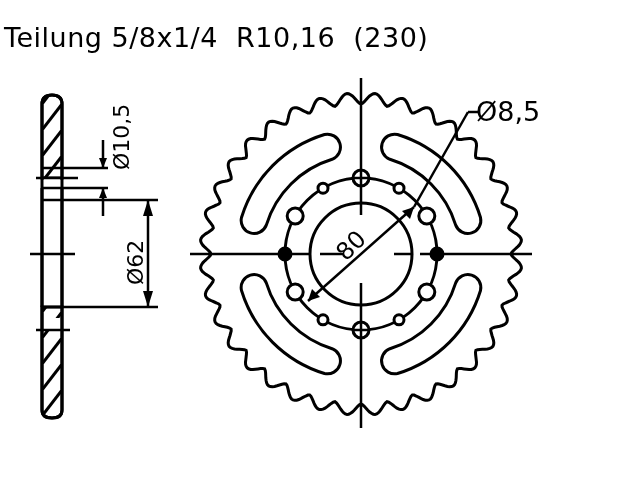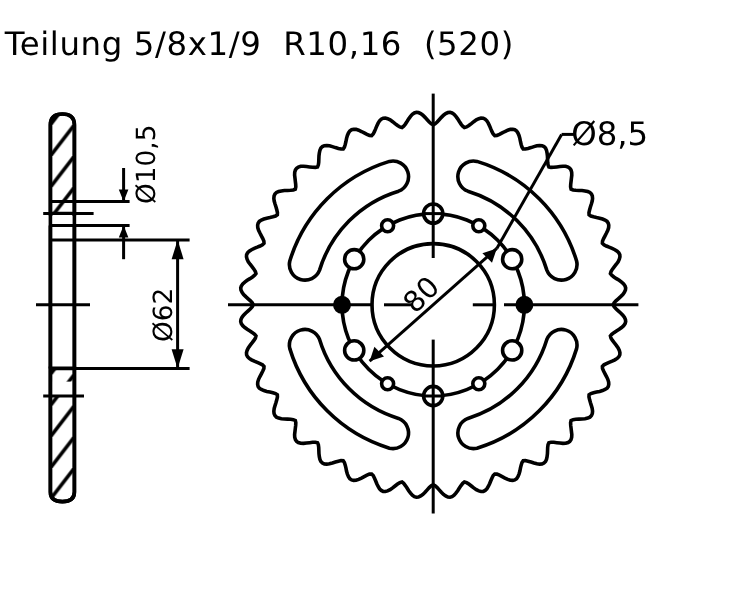--- a/index.html
+++ b/index.html
@@ -8,21 +8,21 @@
       position: absolute; left: 4px; top: 22px;
       font-family: "DejaVu Sans", sans-serif; font-size: 27px; color: #000;
       letter-spacing: 0.5px; white-space: pre;
     }
     svg#drawing { position: absolute; left: 0; top: 0; }
     svg text { font-family: "DejaVu Sans", sans-serif; fill: #000; }
   </style>
 </head>
 <body>
 
-<div class="title">Teilung 5/8x1/9  R10,16  (520)</div>
+<div class="title">Teilung 5/8x1/4  R10,16  (230)</div>
 
 <svg id="drawing" width="620" height="493" viewBox="0 0 620 493">
 
   <g stroke="#000" fill="none" stroke-width="3">
     <defs>
       <pattern id="hatch" patternUnits="userSpaceOnUse" width="20" height="26" patternTransform="translate(42,0)">
         <line x1="0" y1="26" x2="20" y2="0" stroke="#000" stroke-width="3"></line>
       </pattern>
     </defs>
 

